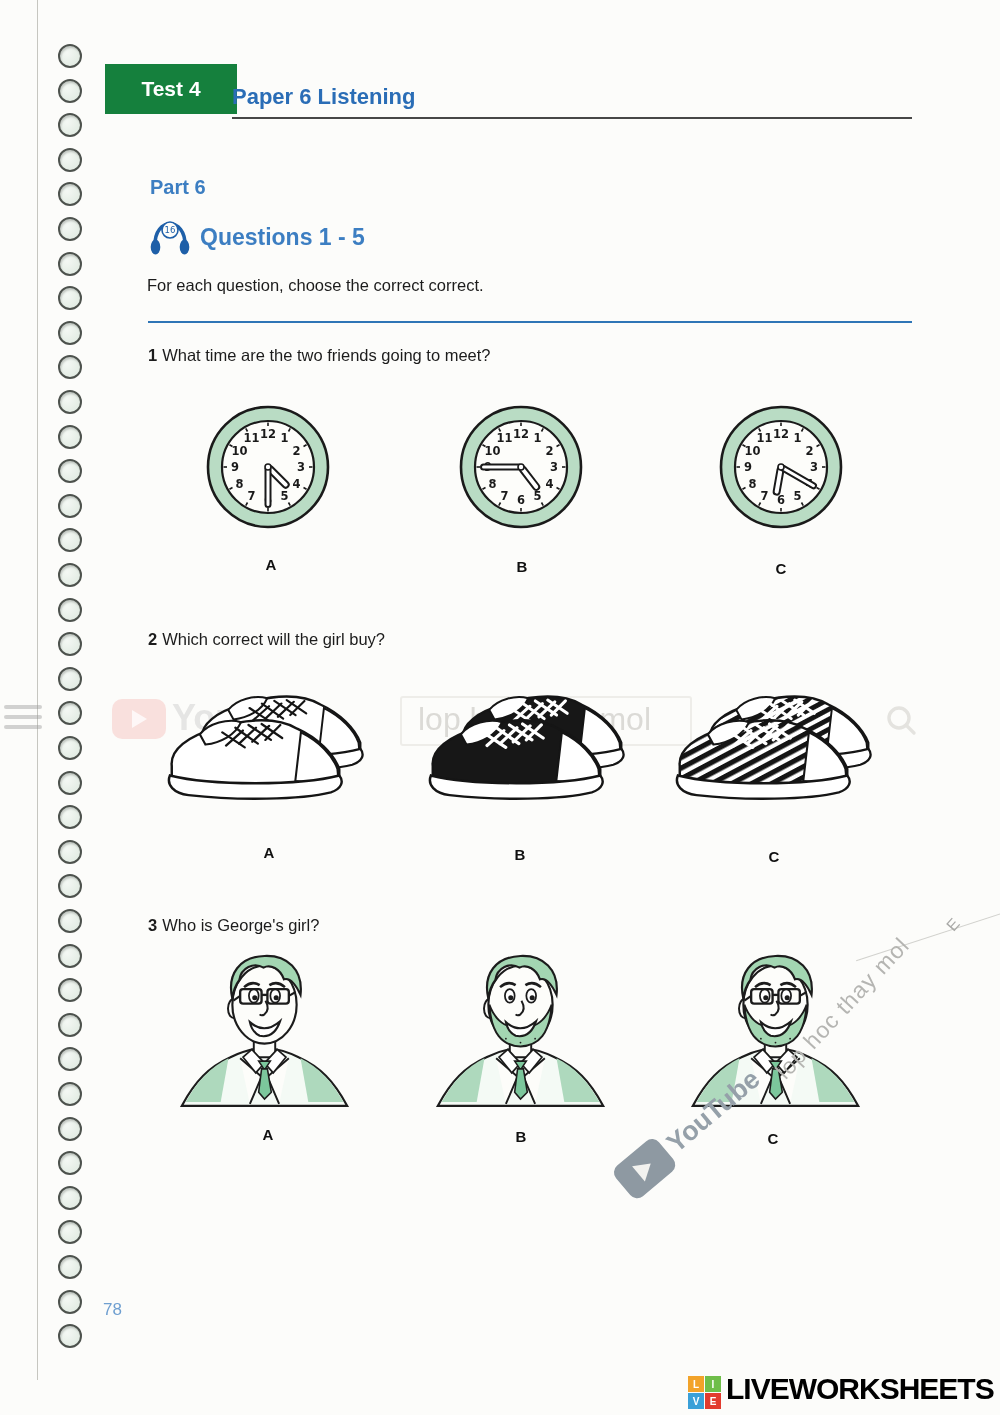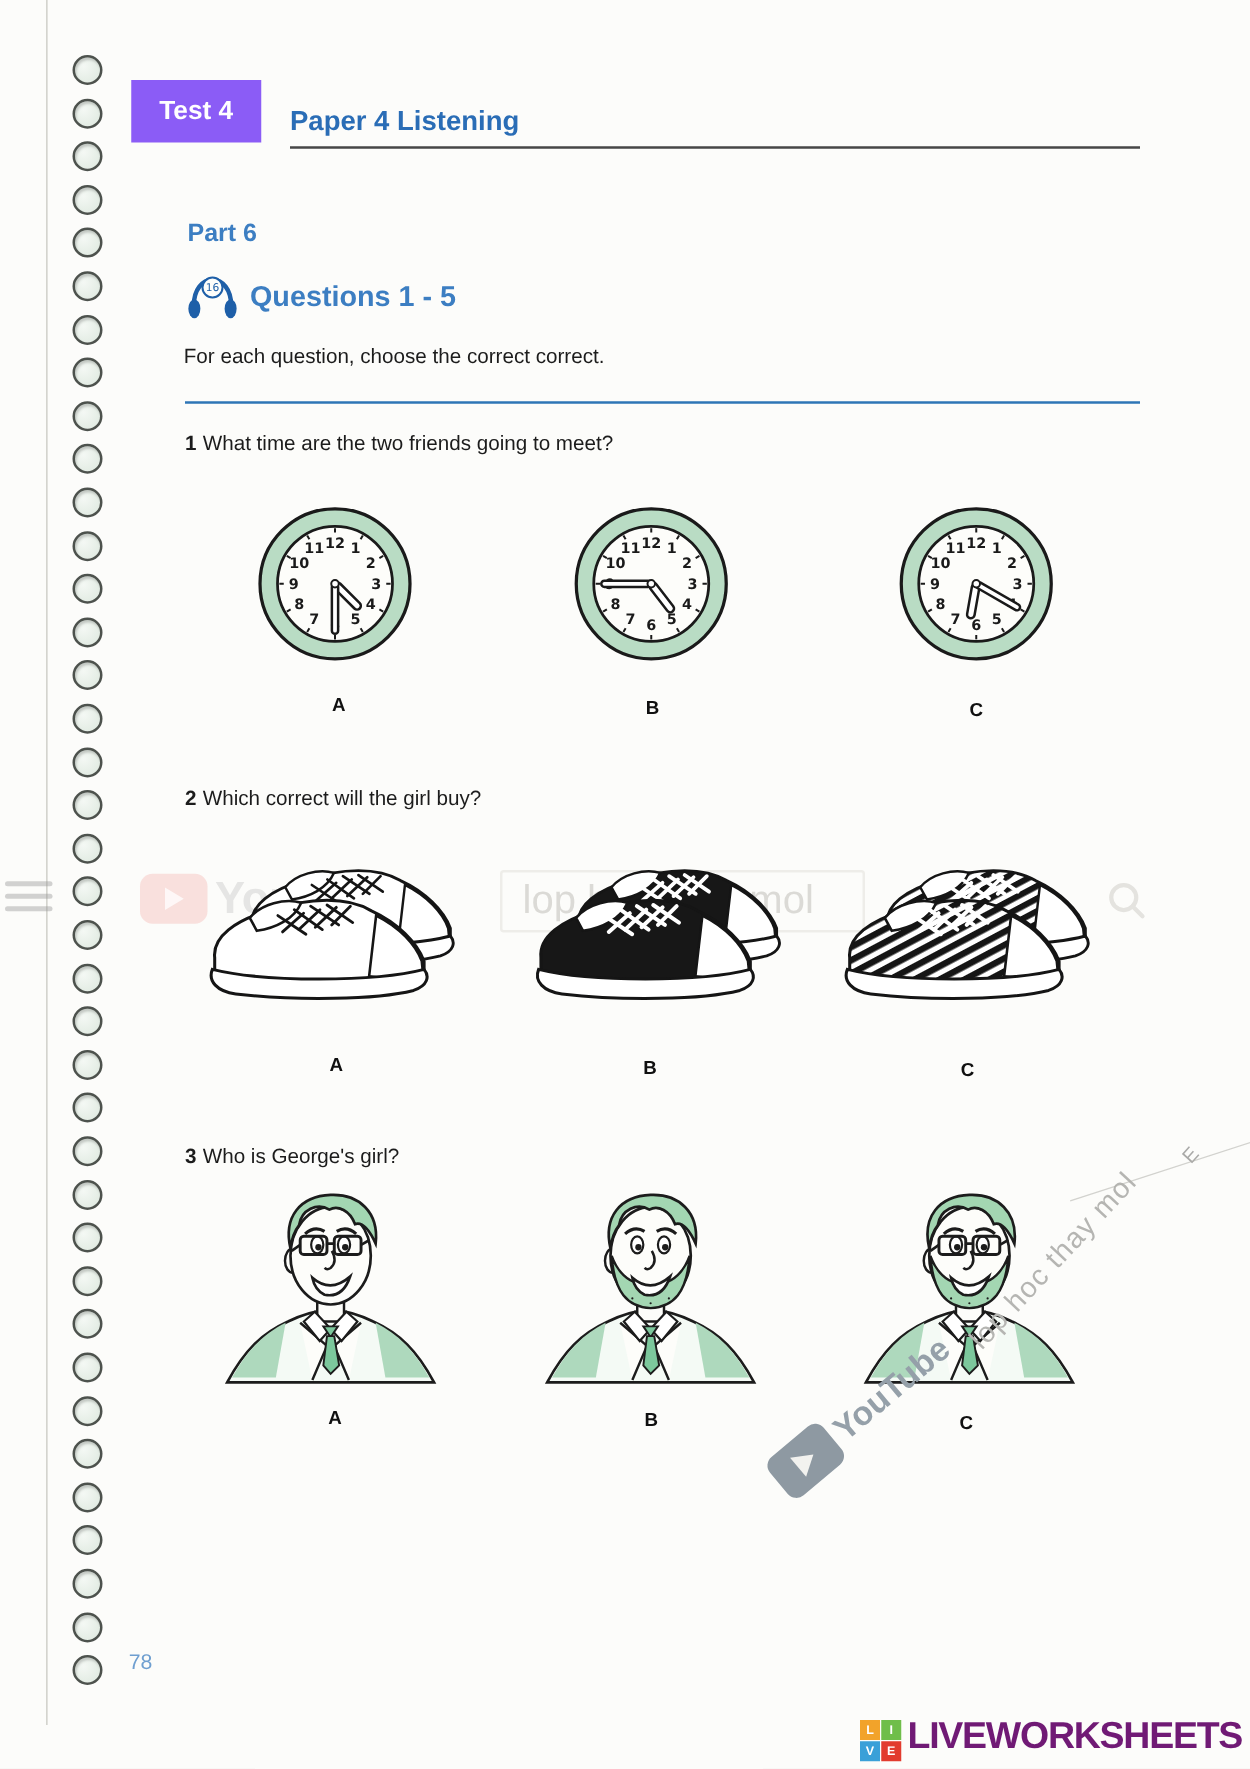--- a/index.html
+++ b/index.html
@@ -3,34 +3,34 @@
 <meta charset="utf-8">
 <style>
   html,body{margin:0;padding:0;}
   body{background:#e9e9e6;font-family:"Liberation Sans",sans-serif;}
   .page{position:relative;width:1000px;height:1415px;background:#fcfcfa;overflow:hidden;}
   .abs{position:absolute;}
   .edge-line{position:absolute;left:37px;top:0;width:1px;height:1380px;background:#c6c6c0;}
   .hole{position:absolute;left:58px;width:20px;height:20px;border-radius:50%;
         border:2px solid #4d524d;background:radial-gradient(circle at 35% 35%,#f4f8f4,#dde8de);
         box-shadow:inset 1px 2px 2px rgba(0,0,0,.18);}
-  .testbox{position:absolute;left:105px;top:64px;width:104px;height:50px;background:#8b5cf6;
+  .testbox{position:absolute;left:105px;top:64px;width:132px;height:50px;background:#15803d;
            color:#fff;font-weight:bold;font-size:21px;display:flex;align-items:center;justify-content:center;}
   .paper-title{position:absolute;left:232px;top:84px;color:#2a6db6;font-weight:bold;font-size:22px;}
   .rule-dark{position:absolute;left:232px;top:117px;width:680px;height:2px;background:#474747;}
   .part-label{position:absolute;left:150px;top:176px;color:#3c7ec2;font-weight:bold;font-size:20px;}
   .qrange{position:absolute;left:200px;top:224px;color:#3c7ec2;font-weight:bold;font-size:23px;}
   .hp{position:absolute;left:146px;top:218px;}
   .instruction{position:absolute;left:147px;top:276px;font-size:16.5px;color:#1c1c1c;}
   .rule-blue{position:absolute;left:148px;top:321px;width:764px;height:2px;background:#2e75b6;}
   .qtext{position:absolute;left:148px;font-size:16.5px;color:#1c1c1c;}
   .qtext b{margin-right:5px;}
   .optlabel{position:absolute;transform:translateX(-50%);font-weight:bold;font-size:15px;color:#101010;}
   .art{position:absolute;}
-  .pagenum{position:absolute;left:103px;top:1300px;color:#6f9fd0;font-size:17px;margin-top:20px;}
+  .pagenum{position:absolute;left:103px;top:1300px;color:#6f9fd0;font-size:17px;}
   
   .wm-burger span{display:block;width:38px;height:4px;background:rgba(150,150,150,.42);margin-bottom:6px;border-radius:2px;}
   .wm-play{position:absolute;left:112px;top:699px;width:54px;height:40px;background:rgba(235,60,50,.14);border-radius:10px;
            display:flex;align-items:center;justify-content:center;}
   .wm-play i{display:block;width:0;height:0;border-left:15px solid rgba(255,255,255,.75);
              border-top:9px solid transparent;border-bottom:9px solid transparent;}
   .wm-you{position:absolute;left:172px;top:697px;font-size:36px;font-weight:bold;color:rgba(130,130,130,.18);}
   .wm-search{position:absolute;left:400px;top:696px;width:292px;height:50px;border:2px solid #eeede9;border-radius:3px;box-sizing:border-box;}
   .wm-search-text{position:absolute;left:418px;top:701px;font-size:32px;color:#dbdad6;}
   .wm-mag{position:absolute;left:884px;top:704px;}
@@ -89,21 +89,21 @@
       <div class="hole" style="top: 1116.6px;"></div>
       <div class="hole" style="top: 1151.2px;"></div>
       <div class="hole" style="top: 1185.8px;"></div>
       <div class="hole" style="top: 1220.4px;"></div>
       <div class="hole" style="top: 1255px;"></div>
       <div class="hole" style="top: 1289.6px;"></div>
       <div class="hole" style="top: 1324.2px;"></div>
     </div>
 
   <div class="testbox">Test 4</div>
-  <div class="paper-title">Paper 4 Listening</div>
+  <div class="paper-title">Paper 6 Listening</div>
   <div class="rule-dark"></div>
 
   <div class="part-label">Part 6</div>
   <svg class="hp" width="48" height="40" viewBox="0 0 48 40">
     <path d="M9,27 C9,13 16,6 24,6 C32,6 39,13 39,27" fill="none" stroke="#1e5fa8" stroke-width="3.6" stroke-linecap="round"></path>
     <ellipse cx="9.5" cy="29" rx="4.8" ry="7.5" fill="#1e5fa8"></ellipse>
     <ellipse cx="38.5" cy="29" rx="4.8" ry="7.5" fill="#1e5fa8"></ellipse>
     <circle cx="24" cy="12" r="8" fill="#fdfdfa" stroke="#1e5fa8" stroke-width="1.6"></circle>
     <text x="24" y="15" text-anchor="middle" font-size="8.5" fill="#1e5fa8" font-family="DejaVu Sans, sans-serif">16</text>
   </svg>
@@ -428,15 +428,15 @@
     <span class="wm-yt-text">YouTube</span>
   </div>
 
   <div class="pagenum">78</div>
   <div class="logo-squares" id="logo-squares">
       <span class="lsq" style="background: rgb(242, 163, 42);">L</span>
       <span class="lsq" style="background: rgb(111, 190, 74);">I</span>
       <span class="lsq" style="background: rgb(58, 160, 216);">V</span>
       <span class="lsq" style="background: rgb(226, 59, 46);">E</span>
     </div>
-  <div class="footer-text" style="color: #701a75;">LIVEWORKSHEETS</div>
+  <div class="footer-text" style="color: #000000;">LIVEWORKSHEETS</div>
 
 </div>
 
 </body></html>

